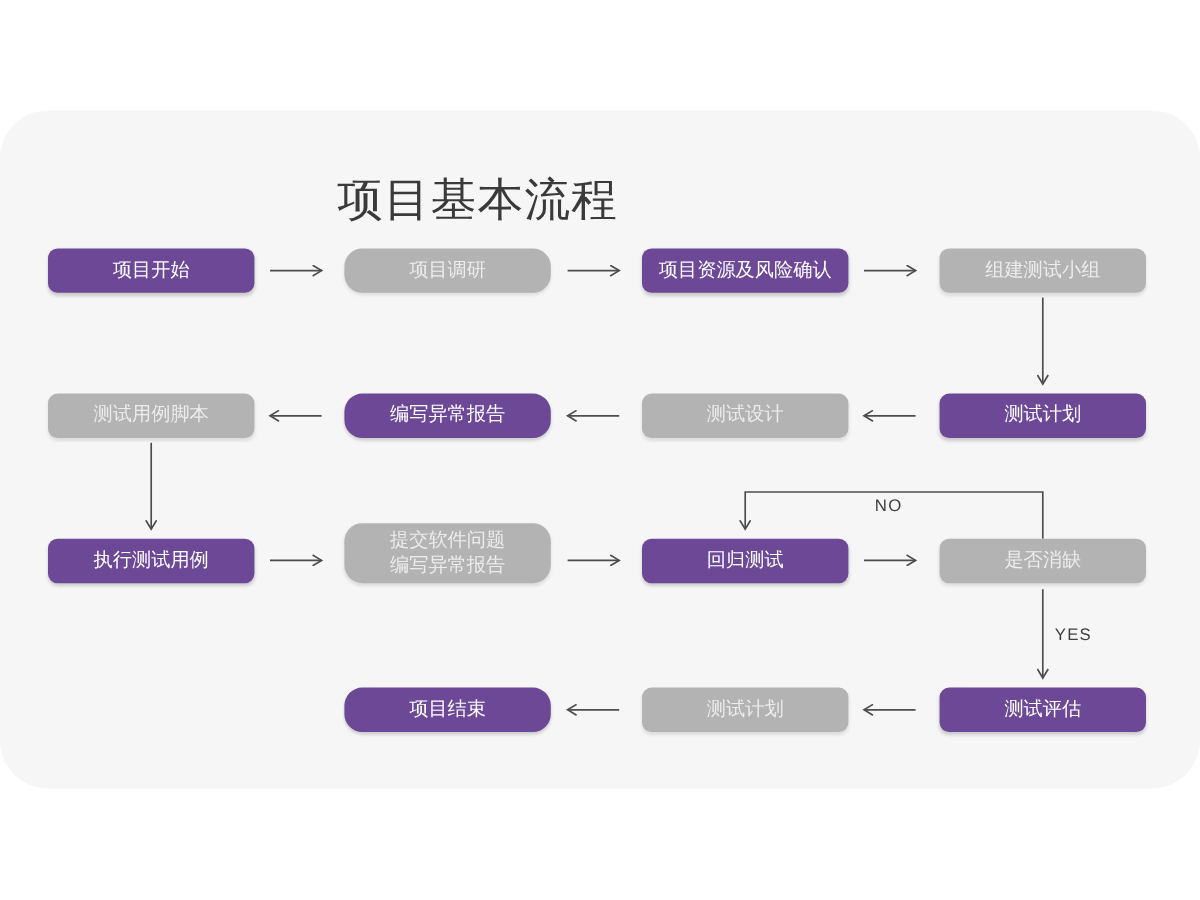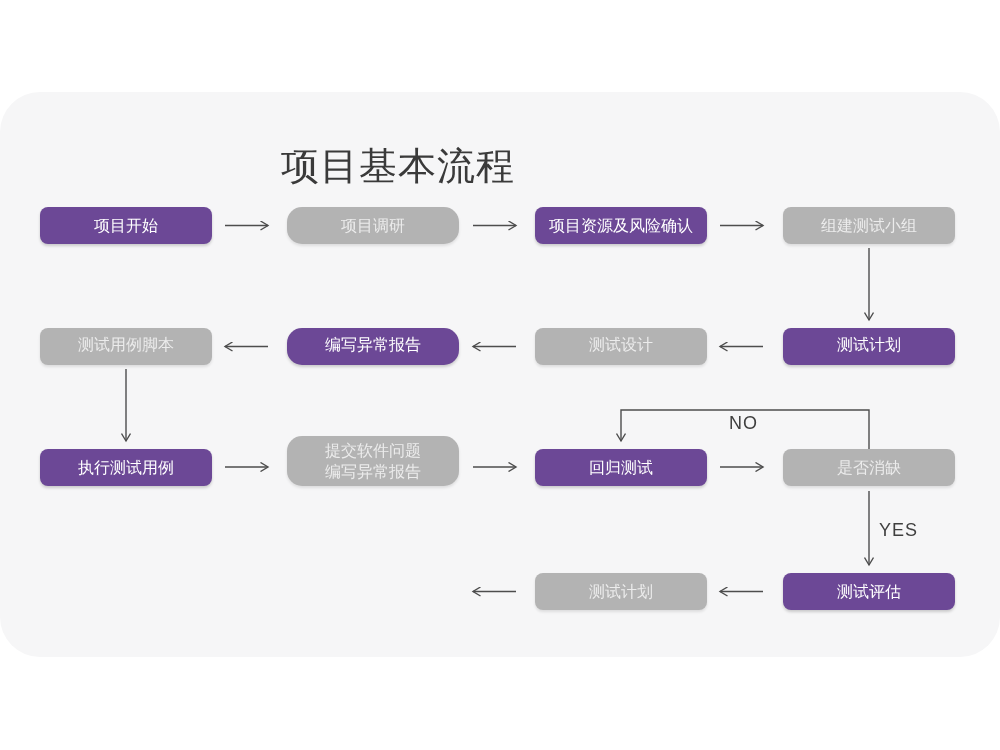--- a/index.html
+++ b/index.html
@@ -80,21 +80,21 @@
     height: 750px;
     pointer-events: none;
   }
   .edge {
     stroke: var(--arrow, #4d4d4d);
     stroke-width: 1.4;
     fill: none;
   }
   .edge-label {
     position: absolute;
-    font-size: 18px;
+    font-size: 14px;
     color: #3f3f3f;
     letter-spacing: 1px;
   }
   .label-no  { left: 729px; top: 413px; }
   .label-yes { left: 879px; top: 520px; }
 </style>
 </head>
 <body>
 
 <div class="stage">
@@ -143,19 +143,20 @@
   <div class="node purple c2 r2">编写异常报告</div>
   <div class="node gray   c3 r2">测试设计</div>
   <div class="node purple c1 r3">执行测试用例</div>
 
   <div class="node purple c4 r2">测试计划</div>
   <div class="node gray tall c2 r3t">提交软件问题
 编写异常报告</div>
   <div class="node purple c3 r3">回归测试</div>
   <div class="node gray   c4 r3">是否消缺</div>
 
+  <div class="node purple c2 r4">项目结束</div>
   <div class="node gray   c3 r4">测试计划</div>
   <div class="node purple c4 r4">测试评估</div>
 
   <div class="edge-label label-no">NO</div>
   <div class="edge-label label-yes">YES</div>
 
 </div>
 
 </body></html>

